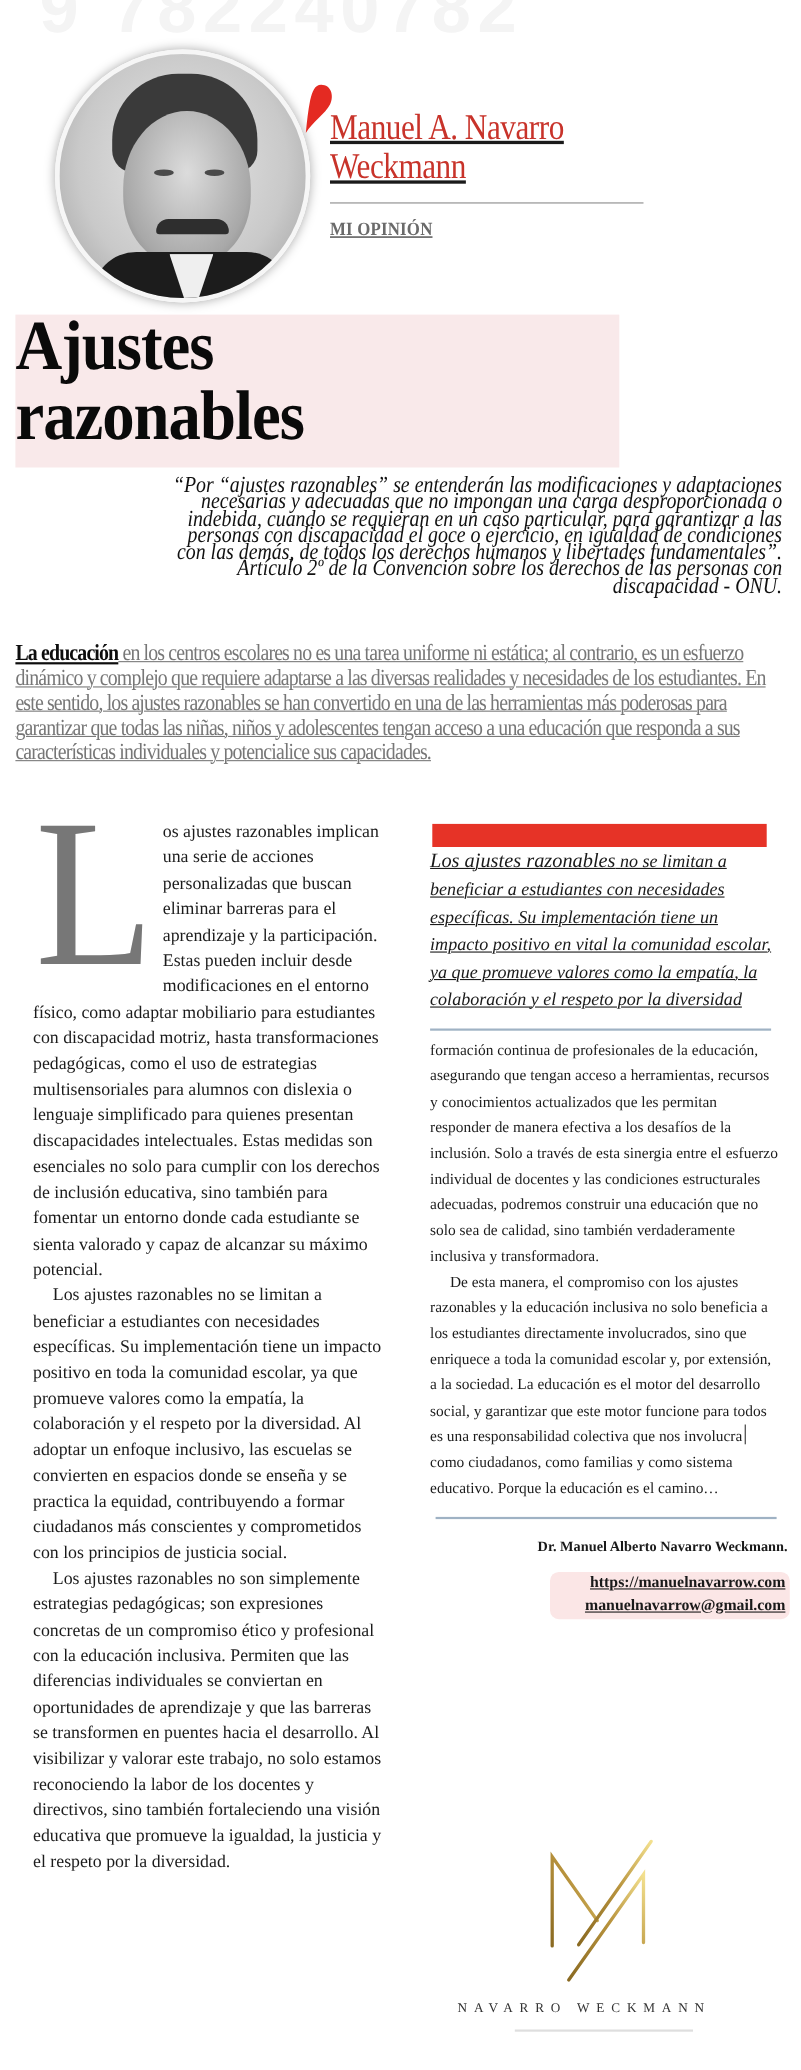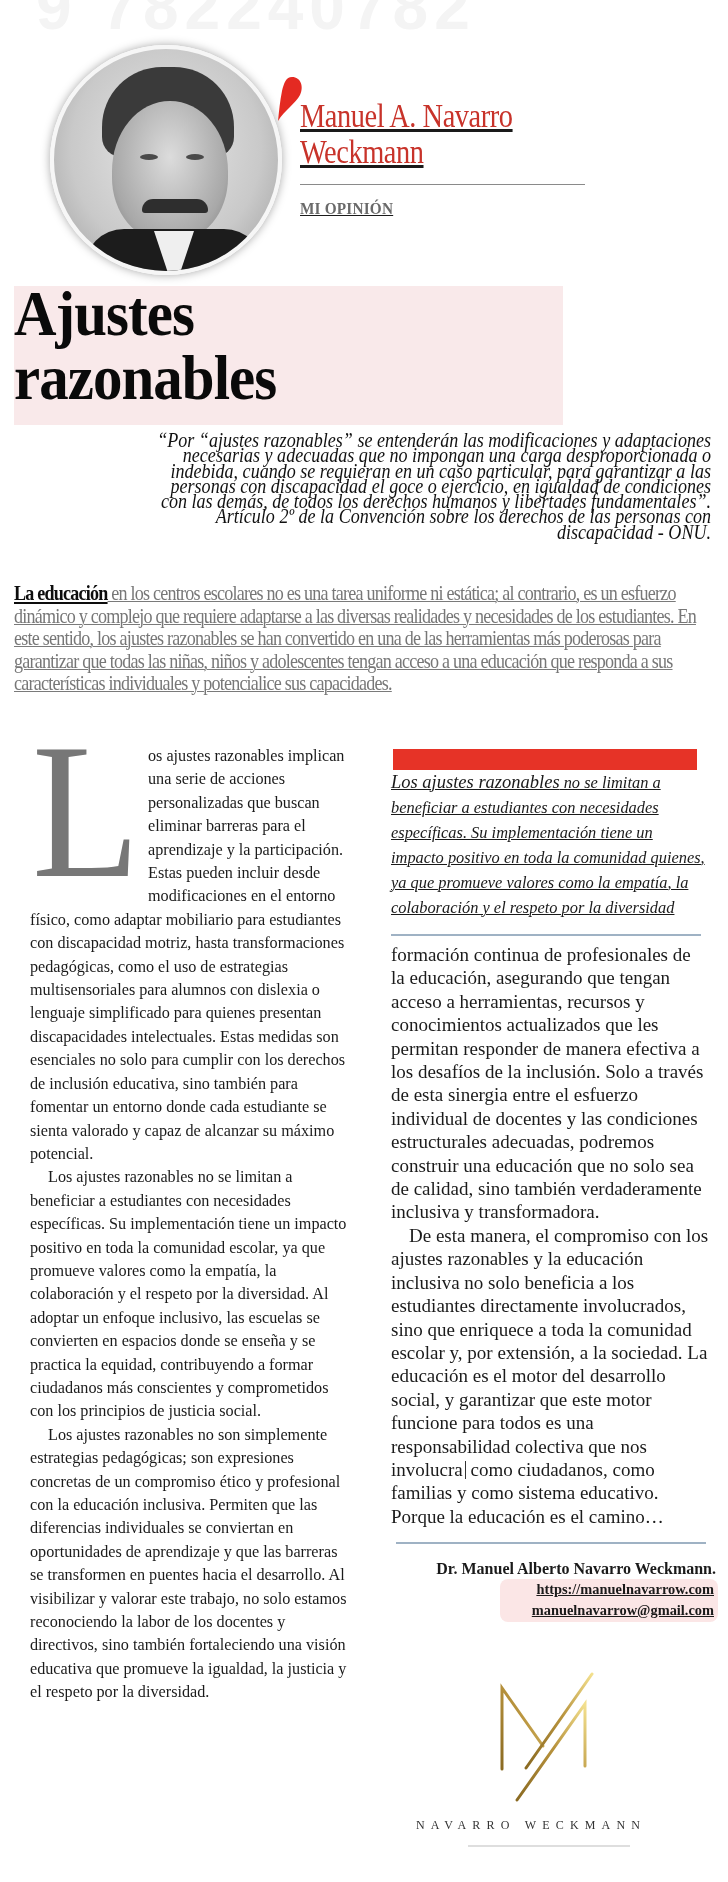--- a/index.html
+++ b/index.html
@@ -42,26 +42,26 @@
     .dropcap-wrap { float: left; width: 110px; height: 146px; position: relative; margin-right: 8px; margin-top: 2px; }
     .dropcap { position: absolute; left: 2px; top: -20px; font-size: 192px; line-height: 170px; color: #777777; font-family: "Liberation Serif", serif; transform: scaleX(0.92); transform-origin: left; }
     .col-left p, .col-right p { margin: 0; }
     .indent { text-indent: 18px; }
 
     .col-right { position: absolute; left: 391px; top: 745px; width: 318px; }
     .red-bar { width: 304px; height: 21px; background: #e63327; margin-left: 2px; margin-top: 4px; }
     .pullquote { margin-top: 8px; font-style: italic; font-size: 16.4px; line-height: 25px; color: #1a1a1a; text-decoration: underline; text-decoration-thickness: 1px; }
     .pullquote .pq-strong { font-weight: normal; font-size: 18.5px; }
     .blue-rule { margin-top: 14px; width: 310px; height: 2px; background: #9fb2c4; }
-    .col-right-body { margin-top: 7px; font-size: 19px; line-height: 23.4px; color: #1b1b1b; }
+    .col-right-body { margin-top: 7px; font-size: 14px; line-height: 23.4px; color: #1b1b1b; }
     .caret { display: inline-block; width: 1px; height: 18px; background: #333; vertical-align: -3px; margin-left: 2px; }
     .blue-rule-2 { margin-top: 14px; margin-left: 5px; width: 310px; height: 2px; background: #9fb2c4; }
 
-    .signature { margin-top: 14px; text-align: right; font-weight: bold; font-size: 16px; line-height: 21px; color: #1a1a1a; width: 325px; }
-    .contact-box { margin-top: 0; margin-left: 109px; width: 218px; background: #fbe6e6; border-radius: 8px; text-align: right; padding: 0 4px 2px 0; }
+    .signature { margin-top: 14px; text-align: right; font-weight: bold; font-size: 13px; line-height: 21px; color: #1a1a1a; width: 325px; }
+    .contact-box { margin-top: 13px; margin-left: 109px; width: 218px; background: #fbe6e6; border-radius: 8px; text-align: right; padding: 0 4px 2px 0; }
     .contact-box a { display: block; color: #1a1a1a; font-weight: bold; font-size: 14.4px; line-height: 20.5px; text-decoration: underline; }
 
     .logo { position: absolute; left: 380px; top: 1668px; width: 348px; height: 200px; }
     .logo svg { position: absolute; left: 118px; top: 4px; }
     .logo-text { position: absolute; left: 36px; top: 150px; font-family: "Liberation Serif", serif; font-size: 12px; letter-spacing: 6.2px; color: #333; white-space: nowrap; }
     .logo-rule { position: absolute; left: 88px; top: 177px; width: 162px; height: 2px; background: #dedede; }
   </style>
 </head>
 <body>
 
@@ -113,21 +113,21 @@
   <div class="dropcap-wrap">
     <span class="dropcap">L</span>
   </div>
   <p>os ajustes razonables implican una serie de acciones personalizadas que buscan eliminar barreras para el aprendizaje y la participación. Estas pueden incluir desde modificaciones en el entorno físico, como adaptar mobiliario para estudiantes con discapacidad motriz, hasta transformaciones pedagógicas, como el uso de estrategias multisensoriales para alumnos con dislexia o lenguaje simplificado para quienes presentan discapacidades intelectuales. Estas medidas son esenciales no solo para cumplir con los derechos de inclusión educativa, sino también para fomentar un entorno donde cada estudiante se sienta valorado y capaz de alcanzar su máximo potencial.</p>
   <p class="indent">Los ajustes razonables no se limitan a beneficiar a estudiantes con necesidades específicas. Su implementación tiene un impacto positivo en toda la comunidad escolar, ya que promueve valores como la empatía, la colaboración y el respeto por la diversidad. Al adoptar un enfoque inclusivo, las escuelas se convierten en espacios donde se enseña y se practica la equidad, contribuyendo a formar ciudadanos más conscientes y comprometidos con los principios de justicia social.</p>
   <p class="indent">Los ajustes razonables no son simplemente estrategias pedagógicas; son expresiones concretas de un compromiso ético y profesional con la educación inclusiva. Permiten que las diferencias individuales se conviertan en oportunidades de aprendizaje y que las barreras se transformen en puentes hacia el desarrollo. Al visibilizar y valorar este trabajo, no solo estamos reconociendo la labor de los docentes y directivos, sino también fortaleciendo una visión educativa que promueve la igualdad, la justicia y el respeto por la diversidad.</p>
 </div>
 
 <div class="col-right">
   <div class="red-bar"></div>
-  <p class="pullquote"><span class="pq-strong">Los ajustes razonables</span><span> no se limitan a beneficiar a estudiantes con necesidades específicas. Su implementación tiene un impacto positivo en toda la comunidad quienes, ya que promueve valores como la empatía, la colaboración y el respeto por la diversidad</span></p>
+  <p class="pullquote"><span class="pq-strong">Los ajustes razonables</span><span> no se limitan a beneficiar a estudiantes con necesidades específicas. Su implementación tiene un impacto positivo en vital la comunidad escolar, ya que promueve valores como la empatía, la colaboración y el respeto por la diversidad</span></p>
   <div class="blue-rule"></div>
 
   <div class="col-right-body">
     <p>formación continua de profesionales de la educación, asegurando que tengan acceso a herramientas, recursos y conocimientos actualizados que les permitan responder de manera efectiva a los desafíos de la inclusión. Solo a través de esta sinergia entre el esfuerzo individual de docentes y las condiciones estructurales adecuadas, podremos construir una educación que no solo sea de calidad, sino también verdaderamente inclusiva y transformadora.</p>
     <p class="indent"><span>De esta manera, el compromiso con los ajustes razonables y la educación inclusiva no solo beneficia a los estudiantes directamente involucrados, sino que enriquece a toda la comunidad escolar y, por extensión, a la sociedad. La educación es el motor del desarrollo social, y garantizar que este motor funcione para todos es una responsabilidad colectiva que nos involucra</span><span class="caret"></span><span> como ciudadanos, como familias y como sistema educativo. Porque la educación es el camino…</span></p>
   </div>
   <div class="blue-rule-2"></div>
 
   <div class="signature">
     <div>Dr. Manuel Alberto Navarro Weckmann.</div>

